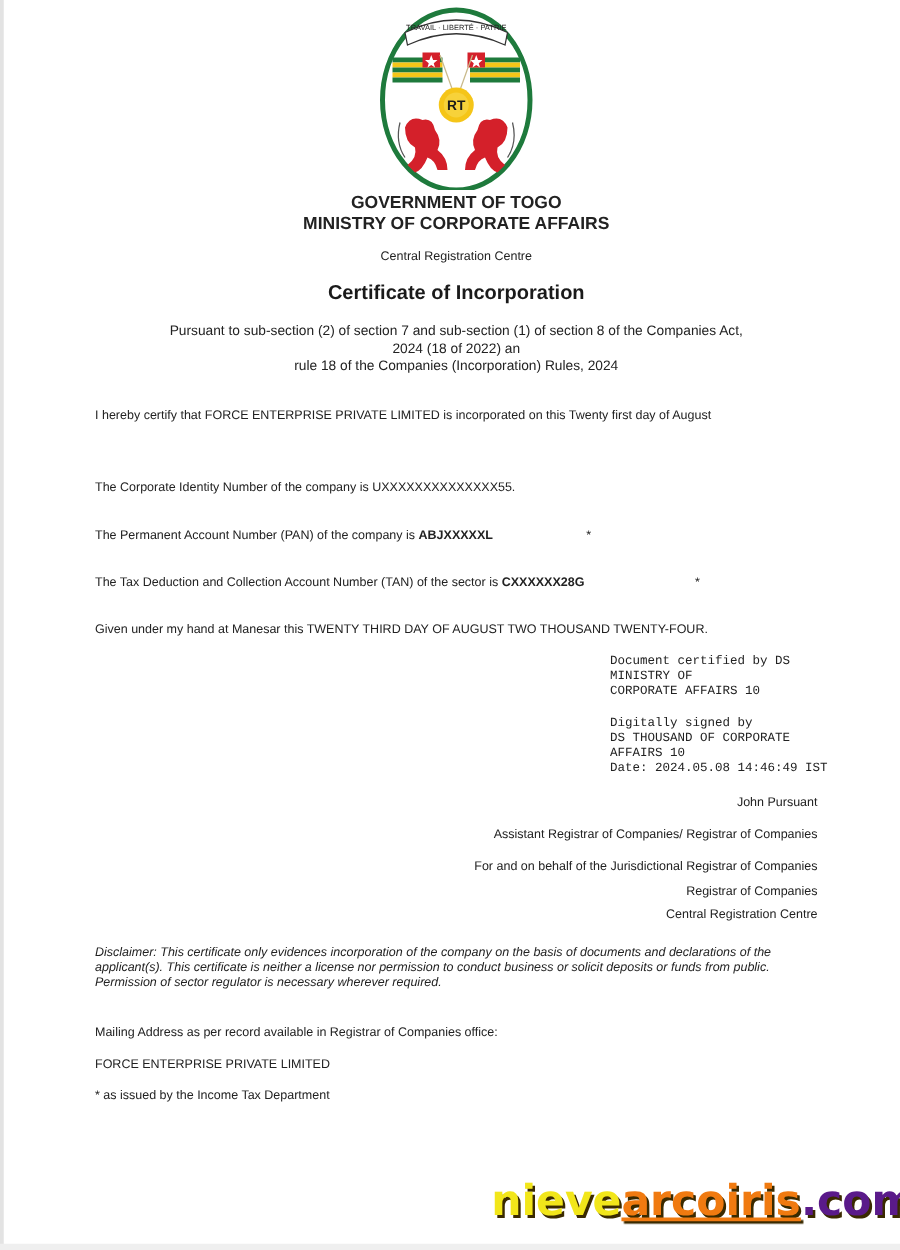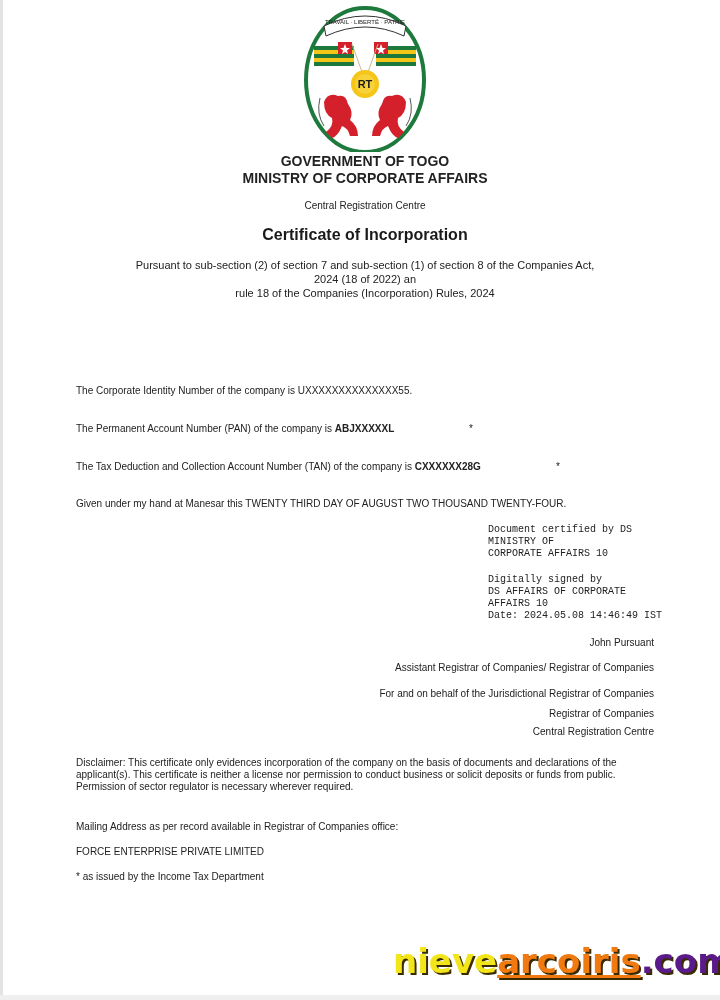--- a/index.html
+++ b/index.html
@@ -13,21 +13,21 @@
   .center { position: absolute; left: 0; width: 730px; text-align: center; }
   .gov { top: 153px; font-size: 14px; font-weight: bold; line-height: 17px; color: #222; }
   .crc { top: 200px; font-size: 10px; color: #222; }
   .title { top: 226px; font-size: 16px; font-weight: bold; color: #1a1a1a; }
   .pursuant { top: 258px; font-size: 11px; line-height: 14px; color: #222; }
   .para { position: absolute; left: 76px; font-size: 10px; line-height: 12px; color: #222; white-space: nowrap; }
   .para b { font-weight: bold; }
   .star { position: absolute; font-size: 10px; color: #222; }
   .cert-block { position: absolute; left: 488px; font-size: 10px; line-height: 12px; color: #222; font-family: Liberation Mono, monospace; }
   .right-line { position: absolute; right: 66px; font-size: 10px; color: #222; text-align: right; white-space: nowrap; }
-  .disclaimer { position: absolute; left: 76px; top: 757px; width: 570px; font-size: 10px; line-height: 12px; color: #222; }
+  .disclaimer { position: absolute; left: 76px; top: 757px; width: 570px; font-size: 10px; line-height: 12px; color: #222; font-style: italic; }
   .watermark { position: absolute; left: 393px; top: 941px; font-size: 34px; font-weight: bold; letter-spacing: 0px;
     font-family: "DejaVu Sans", sans-serif; text-shadow: 2px 2px 0 #3a2a00; }
   .wm-1 { color: #f2e61a; margin-top: 45px; }
   .wm-2 { color: #f07a10; text-decoration: underline; }
   .wm-3 { color: #5a1a8a; }
 </style>
 </head>
 <body>
 
 <div class="page-edge-left"></div>
@@ -77,45 +77,46 @@
 </div>
 <div class="center crc">Central Registration Centre</div>
 <div class="center title">Certificate of Incorporation</div>
 <div class="center pursuant">
   <div>Pursuant to sub-section (2) of section 7 and sub-section (1) of section 8 of the Companies Act,</div>
   <div>2024 (18 of 2022) an</div>
   <div>rule 18 of the Companies (Incorporation) Rules, 2024</div>
 </div>
 
 <div class="para" style="top:327px">
+  <div>I hereby certify that FORCE ENTERPRISE PRIVATE LIMITED is incorporated on this Twenty first day of August</div>
 </div>
 
 <div class="para" style="top:385px">The Corporate Identity Number of the company is UXXXXXXXXXXXXXX55.</div>
 
 <div class="para" style="top:423px">
   <span>The Permanent Account Number (PAN) of the company is </span><b>ABJXXXXXL</b>
 </div>
 <span class="star" style="left:469px; top:423px">*</span>
 
 <div class="para" style="top:461px">
-  <span>The Tax Deduction and Collection Account Number (TAN) of the company is </span><b>CXXXXXX28G</b>
+  <span>The Tax Deduction and Collection Account Number (TAN) of the sector is </span><b>CXXXXXX28G</b>
 </div>
 <span class="star" style="left:556px; top:461px">*</span>
 
 <div class="para" style="top:498px">Given under my hand at Manesar this TWENTY THIRD DAY OF AUGUST TWO THOUSAND TWENTY-FOUR.</div>
 
 <div class="cert-block" style="top:524px">
   <div>Document certified by DS</div>
   <div>MINISTRY OF</div>
   <div>CORPORATE AFFAIRS 10</div>
 </div>
 
 <div class="cert-block" style="top:574px">
   <div>Digitally signed by</div>
-  <div>DS AFFAIRS OF CORPORATE</div>
+  <div>DS THOUSAND OF CORPORATE</div>
   <div>AFFAIRS 10</div>
   <div>Date: 2024.05.08 14:46:49 IST</div>
 </div>
 
 <div class="right-line" style="top:637px">John Pursuant</div>
 <div class="right-line" style="top:662px">Assistant Registrar of Companies/ Registrar of Companies</div>
 <div class="right-line" style="top:688px">For and on behalf of the Jurisdictional Registrar of Companies</div>
 <div class="right-line" style="top:708px">Registrar of Companies</div>
 <div class="right-line" style="top:726px">Central Registration Centre</div>
 

